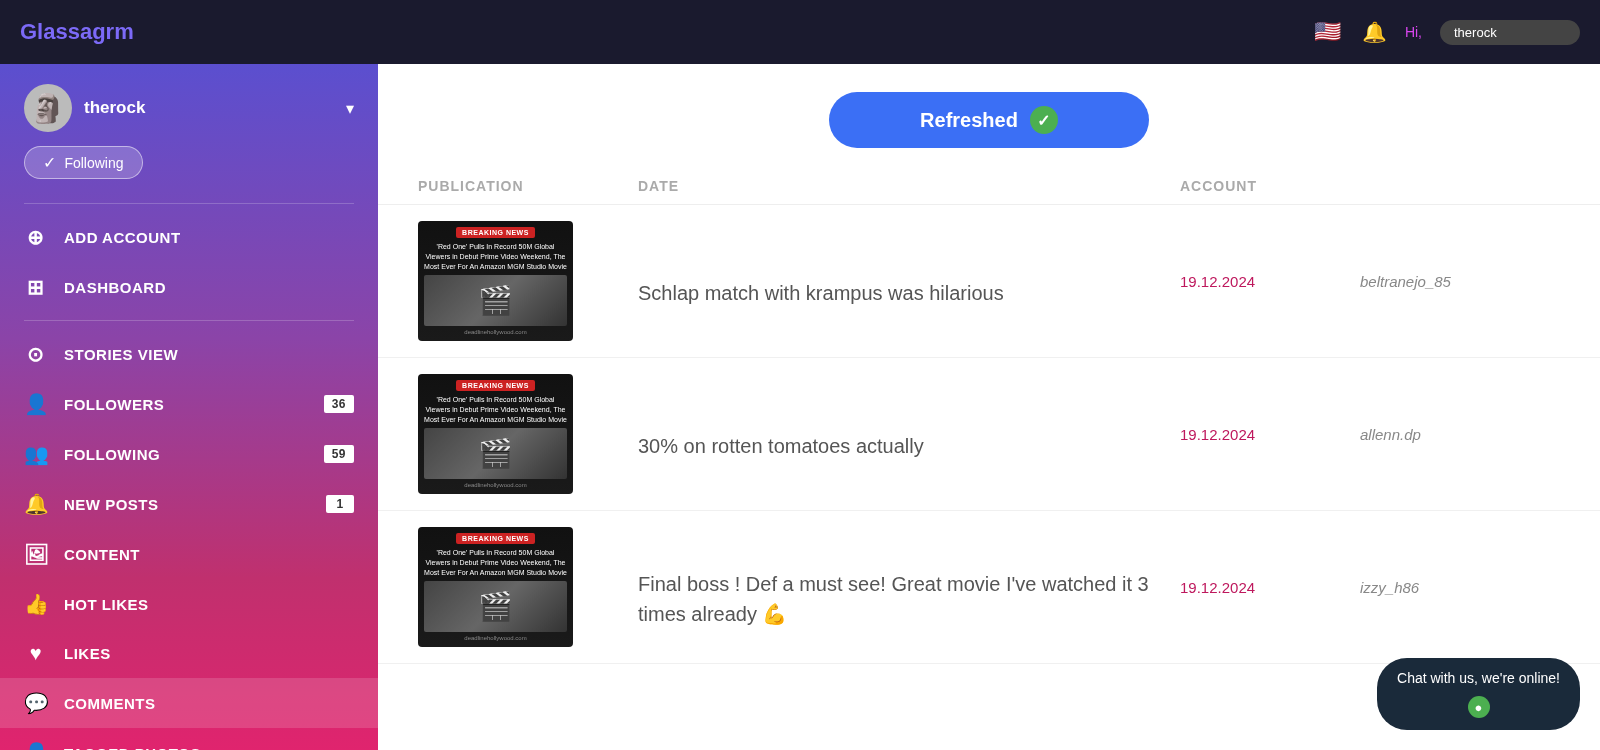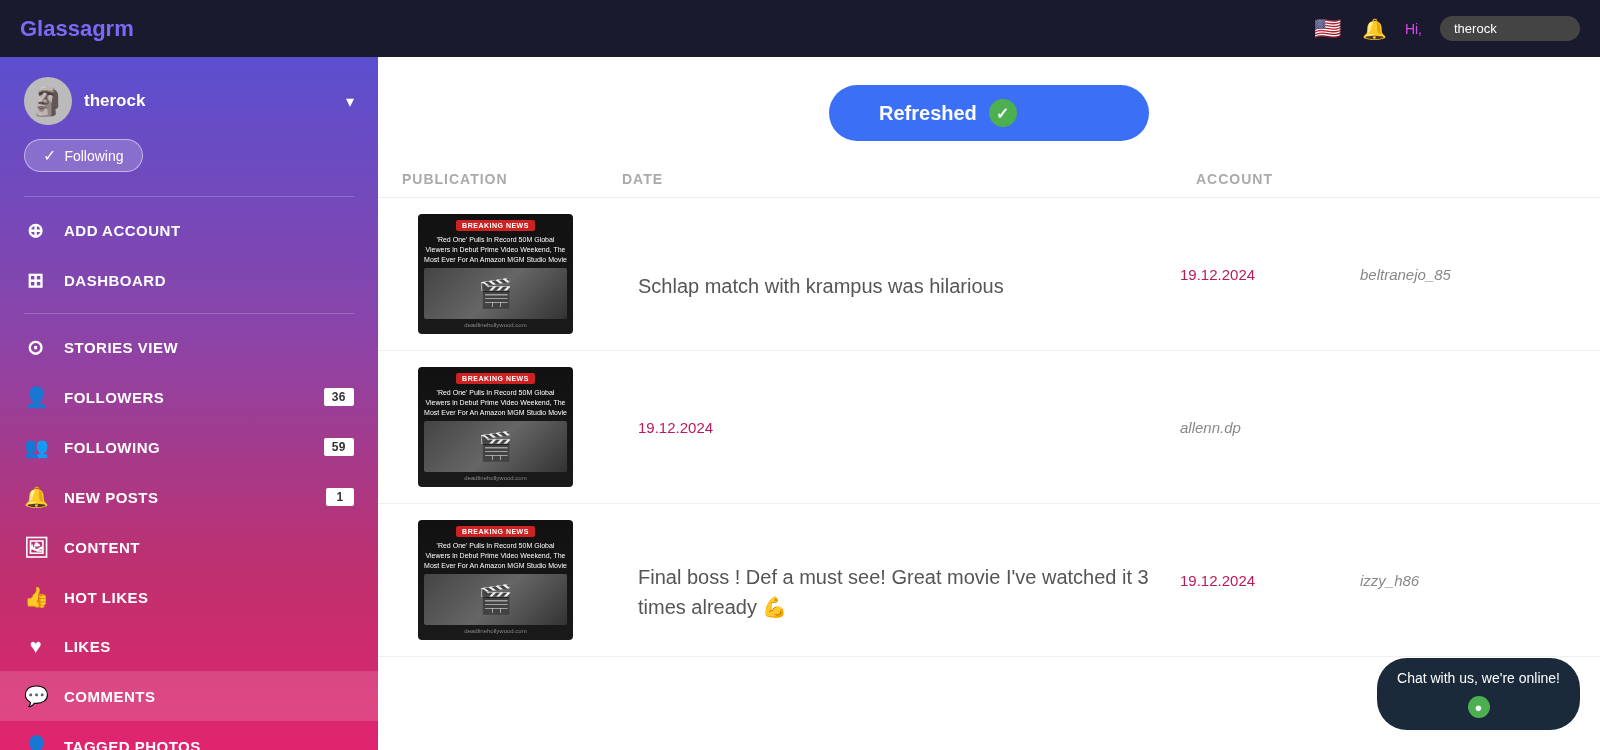--- a/index.html
+++ b/index.html
@@ -1,21 +1,21 @@
 <!DOCTYPE html>
 <html><head>
   <meta charset="utf-8">
   <style>
     * { margin: 0; padding: 0; box-sizing: border-box; }
     body { font-family: -apple-system, BlinkMacSystemFont, 'Segoe UI', Arial, sans-serif; display: flex; flex-direction: column; height: 750px; width: 1600px; overflow: hidden; background: #f5f5f5; }
 
     
     .topnav {
       background: #1a1a2e;
-      height: 57px;
+      height: 64px;
       display: flex;
       align-items: center;
       justify-content: space-between;
       padding: 0 20px;
       flex-shrink: 0;
     }
     .topnav-logo {
       font-size: 22px;
       font-weight: 700;
       color: #fff;
@@ -146,36 +146,36 @@
       border: none;
       border-radius: 30px;
       padding: 14px 50px;
       font-size: 20px;
       font-weight: 600;
       display: flex;
       align-items: center;
       gap: 12px;
       cursor: pointer;
       min-width: 320px;
-      justify-content: flex-start;
+      justify-content: center;
     }
     .refreshed-check {
       background: #4caf50;
       border-radius: 50%;
       width: 28px; height: 28px;
       display: flex; align-items: center; justify-content: center;
       color: #fff;
       font-size: 16px;
     }
 
     
     .table-header {
       display: grid;
       grid-template-columns: 220px 1fr 180px 200px;
-      padding: 10px 24px;
+      padding: 10px 40px;
       border-bottom: 1px solid #eee;
     }
     .table-header-cell {
       color: #aaa;
       font-size: 14px;
       font-weight: 600;
       letter-spacing: 1px;
       text-transform: uppercase;
     }
     .table-row {
@@ -396,20 +396,21 @@
       <div>
         <div class="publication-thumb">
           <div class="thumb-inner">
             <div class="thumb-badge">BREAKING NEWS</div>
             <div class="thumb-title">'Red One' Pulls In Record 50M Global Viewers in Debut Prime Video Weekend, The Most Ever For An Amazon MGM Studio Movie</div>
             <div class="thumb-image-area">🎬</div>
             <div class="thumb-footer">deadlinehollywood.com</div>
           </div>
         </div>
       </div>
+      <div class="comment-text">30% on rotten tomatoes actually</div>
       <div class="date-text">19.12.2024</div>
       <div class="account-text">allenn.dp</div>
     </div>
 
     <div class="table-row">
       <div>
         <div class="publication-thumb">
           <div class="thumb-inner">
             <div class="thumb-badge">BREAKING NEWS</div>
             <div class="thumb-title">'Red One' Pulls In Record 50M Global Viewers in Debut Prime Video Weekend, The Most Ever For An Amazon MGM Studio Movie</div>

